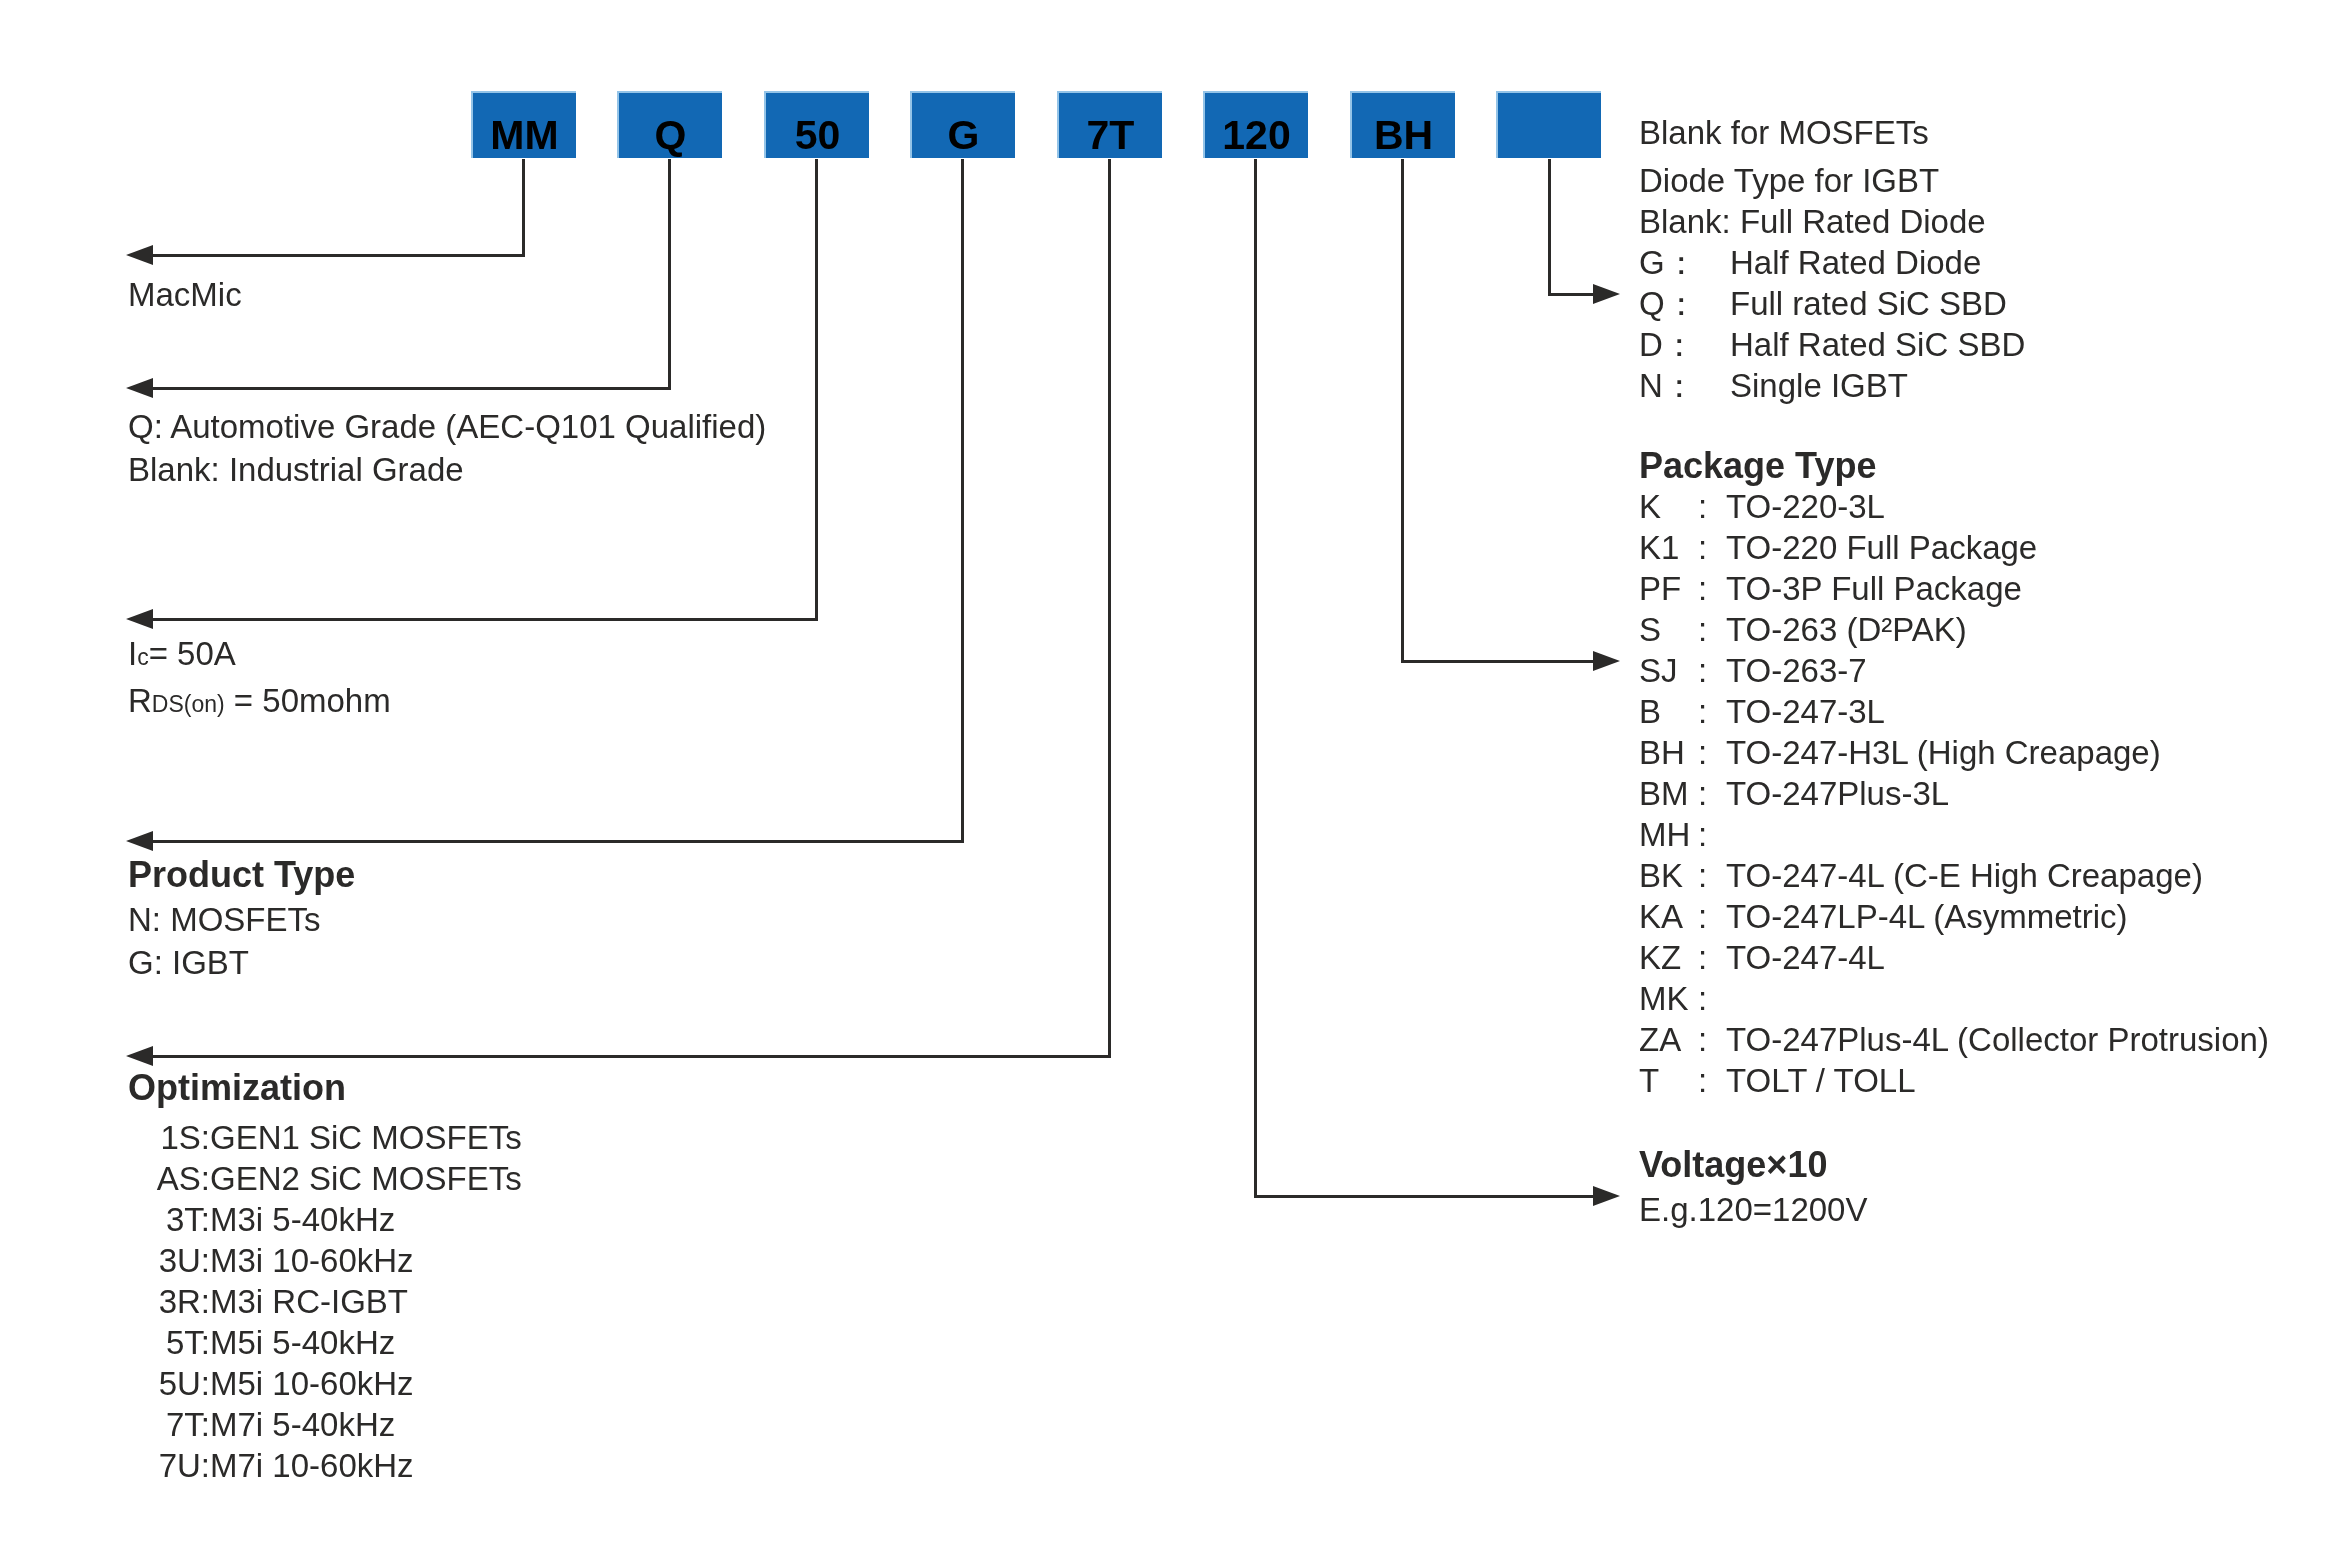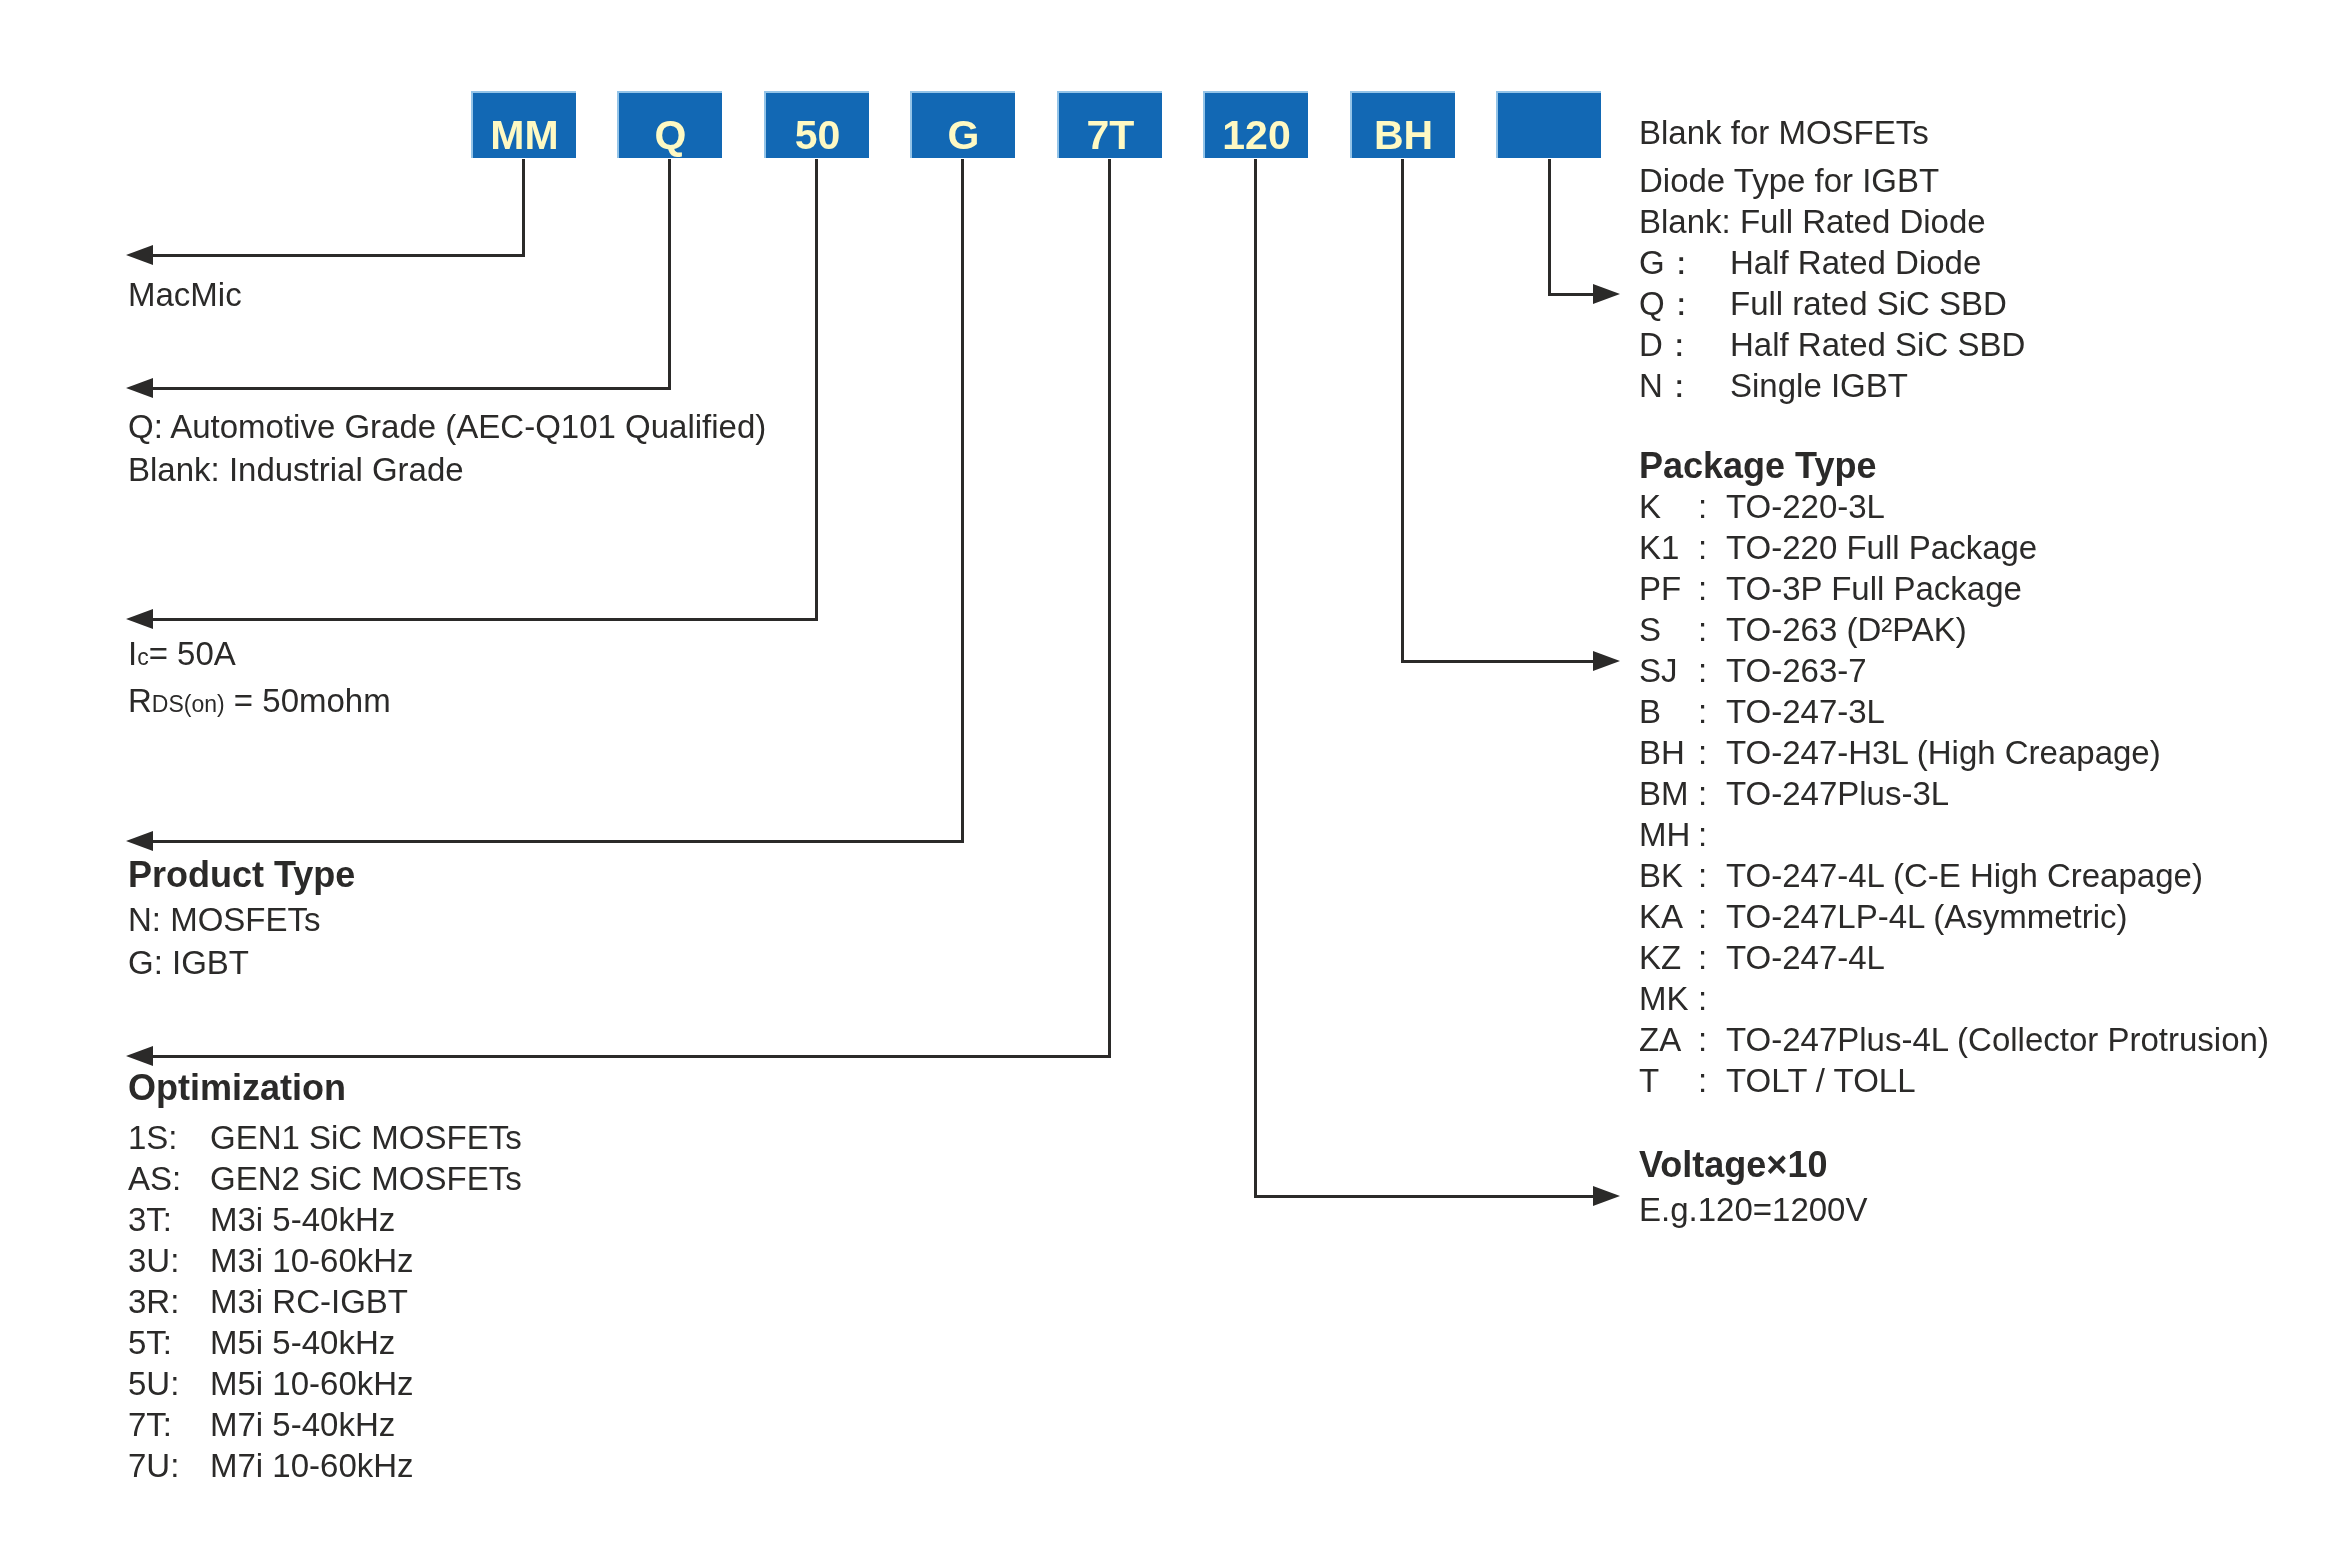--- a/index.html
+++ b/index.html
@@ -17,21 +17,21 @@
   
   .box{
     position:absolute;top:91px;width:105px;height:67px;background:var(--box-blue);
     border-top:2.7px solid var(--box-edge);border-left:2.7px solid var(--box-edge);
     box-sizing:border-box;display:flex;align-items:center;justify-content:center;
   }
   .box:nth-of-type(1){left:471px}.box:nth-of-type(2){left:617px}
   .box:nth-of-type(3){left:764px}.box:nth-of-type(4){left:910px}
   .box:nth-of-type(5){left:1057px}.box:nth-of-type(6){left:1203px}
   .box:nth-of-type(7){left:1350px}.box:nth-of-type(8){left:1496px}
-  .box-label{color:#fef9c3;font-weight:700;font-size:41px;letter-spacing:0px;margin-top:20px;}
+  .box-label{color:#000000;font-weight:700;font-size:41px;letter-spacing:0px;margin-top:20px;}
   
   .ln{position:absolute;background:var(--line);}
   .ah{position:absolute;width:0;height:0;border-top:10px solid transparent;border-bottom:10px solid transparent;}
   .ah.left{border-right:27px solid var(--line);}
   .ah.right{border-left:27px solid var(--line);}
   
   #c1v{left:522px;top:159px;width:2.7px;height:98px}
   #c2v{left:668px;top:159px;width:2.7px;height:231px}
   #c3v{left:815px;top:159px;width:2.7px;height:462px}
   #c4v{left:961px;top:159px;width:2.7px;height:684px}
@@ -63,21 +63,21 @@
   .t .blk{display:block;}
   .sub{font-size:23px;}
   #macmic{left:128px;top:274px}
   #grade{left:128px;top:405px;line-height:43px}
   #rating1{left:128px;top:633px}
   #rating2{left:128px;top:680px}
   #product-title{left:128px;top:854px}
   #product-lines{left:128px;top:898px;line-height:43px}
   #opt-title{left:128px;top:1067px}
   #opt-list{left:128px;top:1117px}
-  .opt-row{display:flex;height:41px;align-items:center;}
+  .opt-row{display:flex;height:41px;align-items:center;text-align:right;}
   .opt-key{flex:0 0 82px;}
   #mosfet-note{left:1639px;top:112px}
   #diode-head{left:1639px;top:160px}
   #diode-list{left:1639px;top:242px}
   .diode-row{display:flex;height:41px;align-items:center;}
   .diode-key{flex:0 0 91px;}
   #pkg-title{left:1639px;top:445px}
   #pkg-list{left:1639px;top:486px}
   .pkg-row{display:flex;height:41px;align-items:center;}
   .pkg-key{flex:0 0 59px;}

